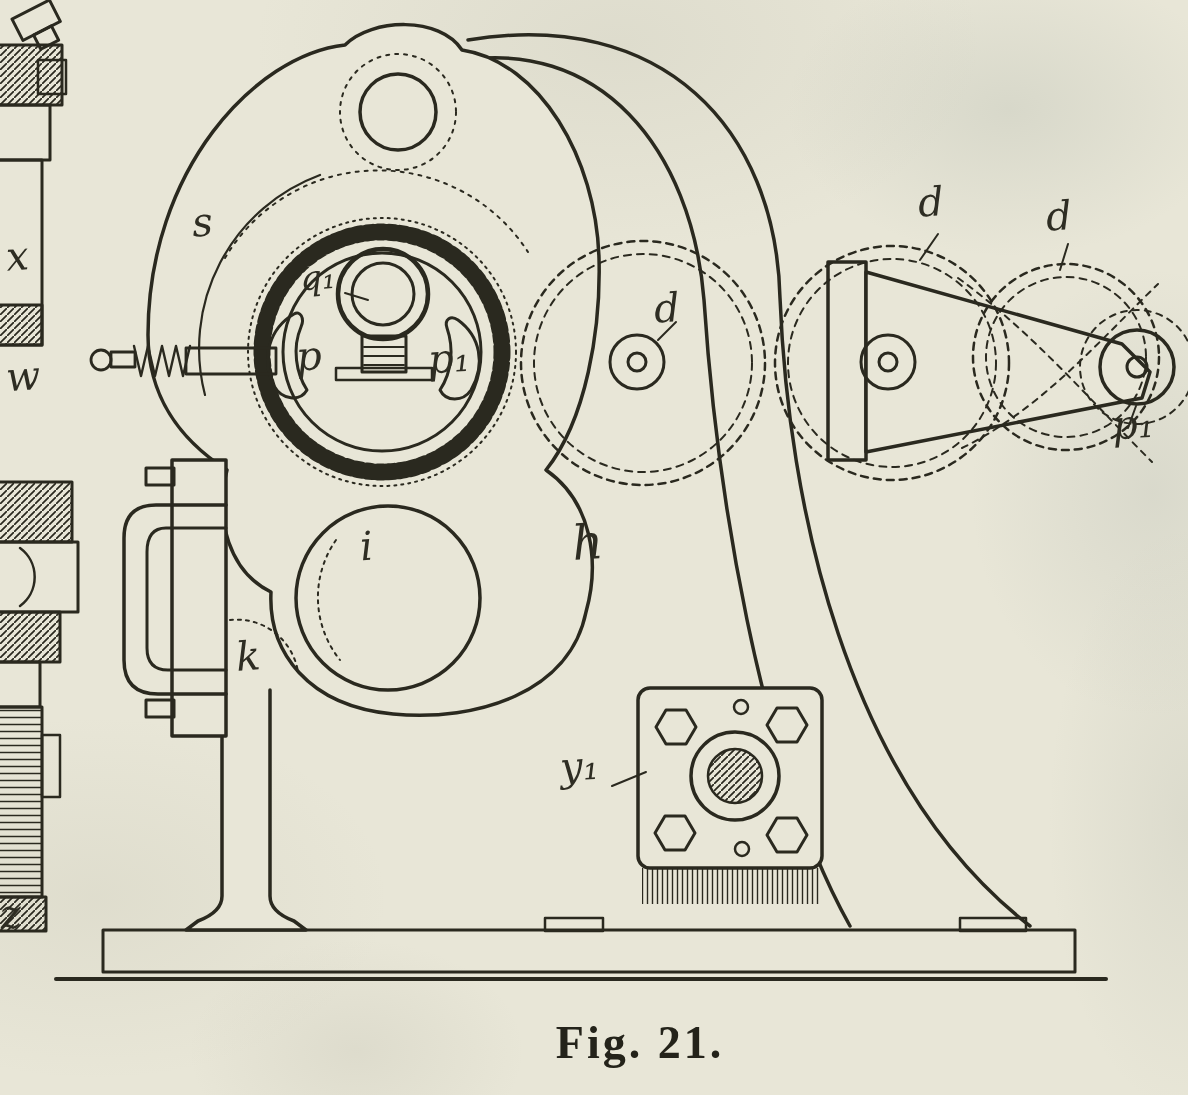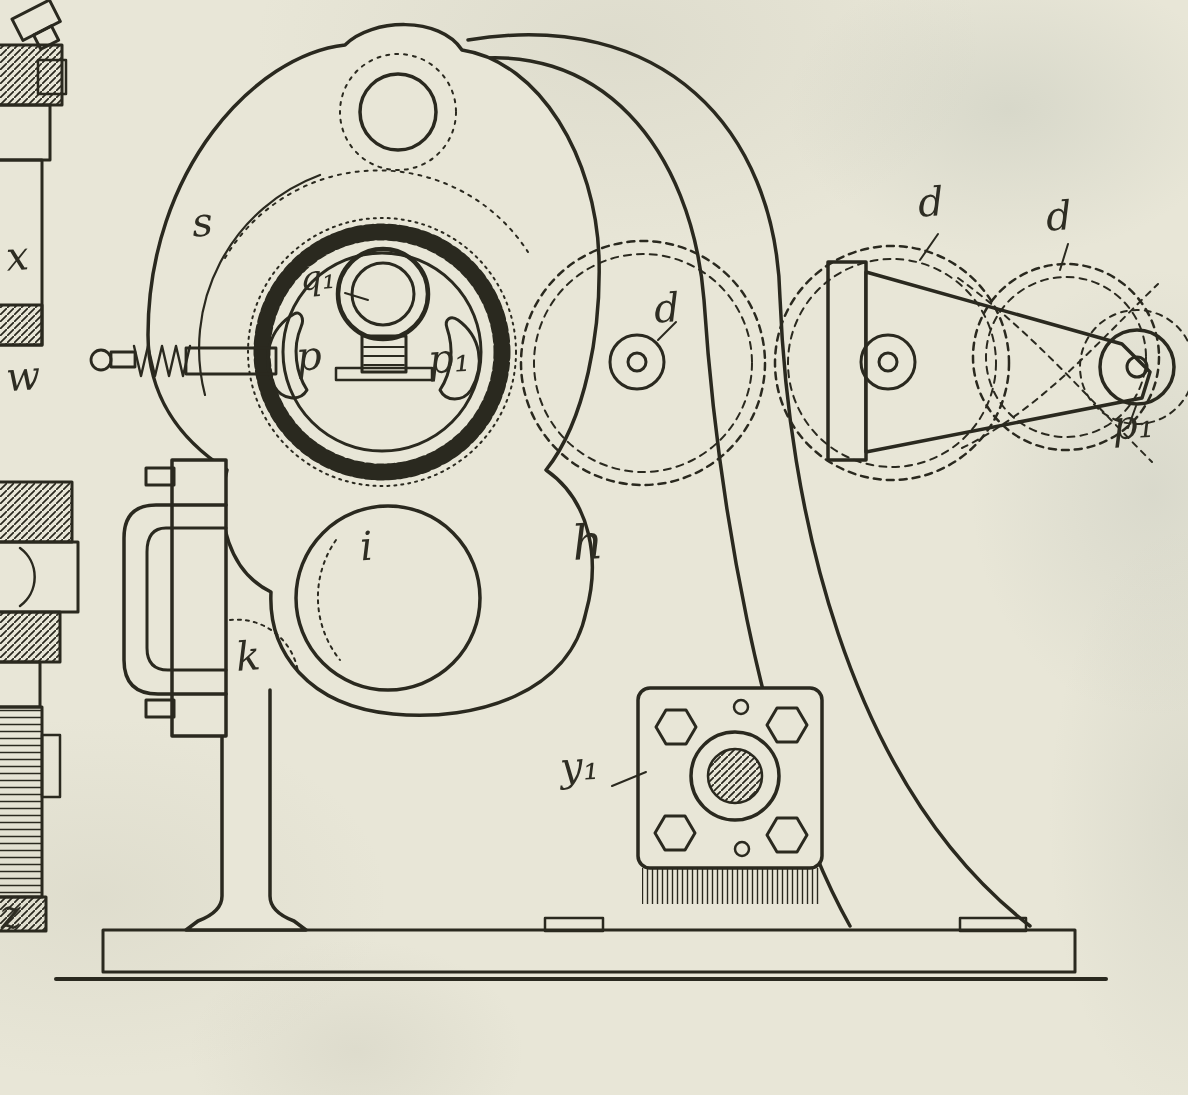--- a/index.html
+++ b/index.html
@@ -210,14 +210,15 @@
   <span class="lbl" style="left:236px;top:636px;">k</span>
   <span class="lbl" style="left:360px;top:526px;">i</span>
   <span class="lbl big" style="left:572px;top:518px;">h</span>
   <span class="lbl" style="left:654px;top:288px;">d</span>
   <span class="lbl" style="left:918px;top:182px;">d</span>
   <span class="lbl" style="left:1046px;top:196px;">d</span>
   <span class="lbl" style="left:1112px;top:404px;">p₁</span>
   <span class="lbl" style="left:560px;top:746px;">y₁</span>
   <span class="lbl" style="left:0px;top:894px;">z</span>
 
+  <div class="caption">Fig. 21.</div>
 
 </div>
 
 </body></html>

